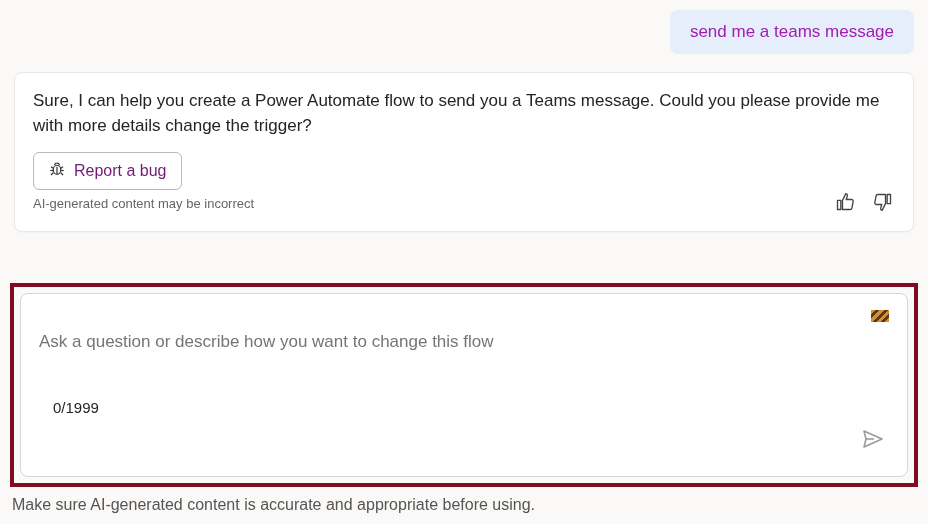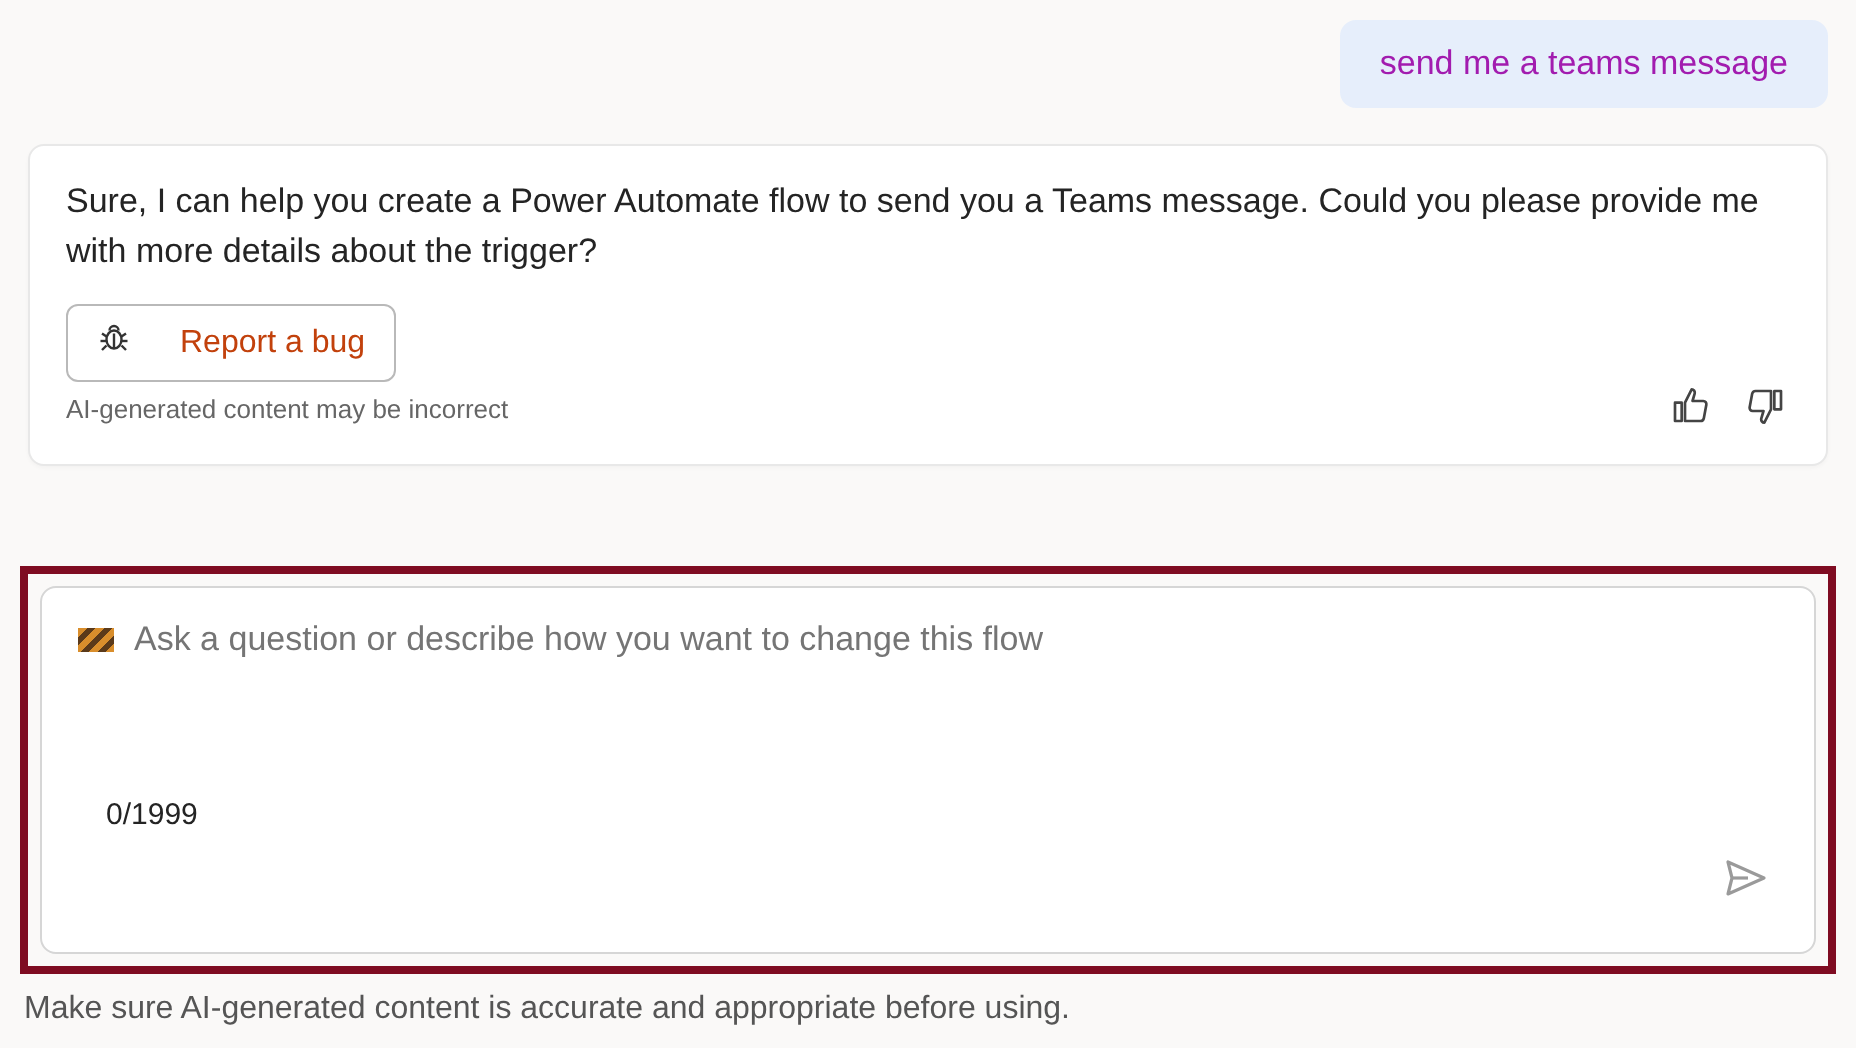--- a/index.html
+++ b/index.html
@@ -39,27 +39,27 @@
     }
     .assistant-text {
       font-size: 17px;
       color: #242424;
       line-height: 1.45;
       margin-bottom: 14px;
     }
     .report-button {
       display: inline-flex;
       align-items: center;
-      gap: 24px;
+      gap: 8px;
       border: 1px solid #b9b9b9;
       background: #ffffff;
       border-radius: 6px;
       padding: 7px 14px;
       font-size: 16px;
-      color: #c2410c;
+      color: #701a75;
       cursor: pointer;
       font-family: inherit;
     }
     .card-footer {
       display: flex;
       align-items: center;
       justify-content: space-between;
     }
     .disclaimer {
       font-size: 13px;
@@ -88,22 +88,23 @@
     .input-card {
       background: #ffffff;
       border: 1px solid #d6d6d6;
       border-radius: 8px;
       padding: 16px 18px 10px 18px;
       height: 184px;
       position: relative;
     }
     .input-top {
       display: flex;
-      align-items: center;
+      align-items: flex-end;
       gap: 10px;
+      flex-direction: column;
     }
     .stripe-icon {
       width: 18px;
       height: 12px;
       background: repeating-linear-gradient(
         -45deg,
         #d98e2c,
         #d98e2c 3px,
         #5b3a1a 3px,
         #5b3a1a 6px
@@ -147,21 +148,21 @@
 </head>
 <body>
 
 <div class="chat-area">
 
   <div class="user-message-row">
     <div class="user-message">send me a teams message</div>
   </div>
 
   <div class="assistant-card">
-    <div class="assistant-text">Sure, I can help you create a Power Automate flow to send you a Teams message. Could you please provide me with more details about the trigger?</div>
+    <div class="assistant-text">Sure, I can help you create a Power Automate flow to send you a Teams message. Could you please provide me with more details change the trigger?</div>
 
     <button class="report-button">
       <span>
         <svg width="18" height="18" viewBox="0 0 24 24" fill="none" stroke="#333" stroke-width="1.6">
           <ellipse cx="12" cy="13" rx="5" ry="6"></ellipse>
           <path d="M9 7 a3 3 0 0 1 6 0"></path>
           <line x1="12" y1="9" x2="12" y2="19"></line>
           <line x1="7" y1="11" x2="4" y2="9"></line>
           <line x1="17" y1="11" x2="20" y2="9"></line>
           <line x1="7" y1="14" x2="3" y2="14"></line>

